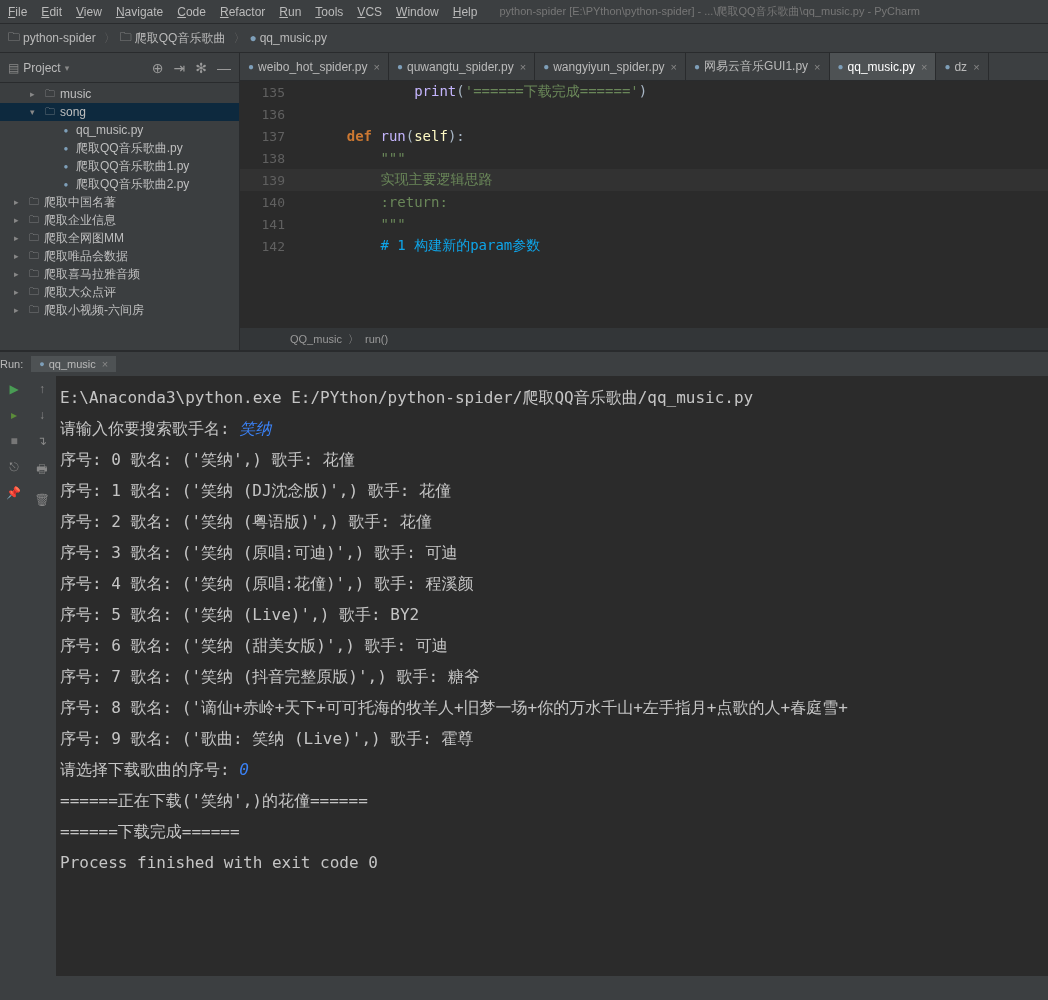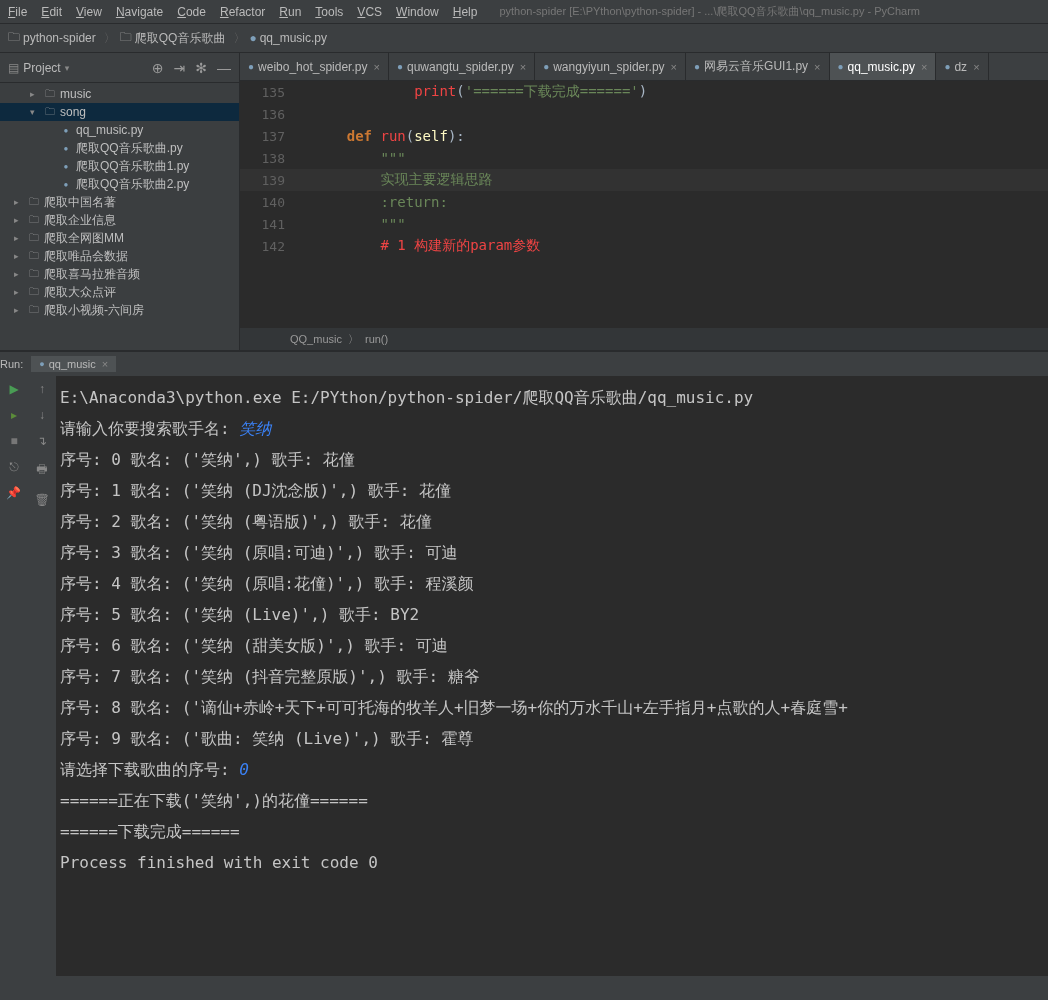--- a/index.html
+++ b/index.html
@@ -30,25 +30,25 @@
 .tab .ticon { margin-right: 4px; font-size: 10px; color: #d0a060; }
 .tab .close { margin-left: 6px; color: #888; font-size: 11px; }
 .editor { flex: 1; background: #2b2b2b; font-family: Consolas, monospace; font-size: 14px; overflow: auto; position: relative; }
 .code-row { display: flex; height: 22px; align-items: center; }
 .code-row.hl { background: #323232; }
 .gutter { width: 55px; text-align: right; padding-right: 10px; color: #606060; font-size: 13px; user-select: none; }
 .gutter.hl { background: #323232; }
 .markers { width: 18px; }
 .code-content { flex: 1; white-space: pre; color: #a9b7c6; }
 .k-def { color: #cc7832; font-weight: bold; }
-.k-fn { color: #ef4444; }
+.k-fn { color: #c4b5fd; }
 .k-self { color: #fef9c3; }
 .k-str { color: #6a8759; }
 .k-doc { color: #6a8759; }
-.k-comment { color: #ef4444; }
+.k-comment { color: #0ea5e9; }
 .breadcrumb-editor { height: 22px; background: #333638; display: flex; align-items: center; padding-left: 50px; font-size: 11px; color: #999; }
 .breadcrumb-editor span { margin-right: 6px; }
 .run-panel { border-top: 2px solid #292b2d; background: #2b2b2b; height: 626px; display: flex; flex-direction: column; }
 .run-header { height: 24px; background: #3c3f41; display: flex; align-items: center; font-size: 11px; color: #bababa; }
 .run-header .run-tab { background: #4e5254; padding: 2px 8px; margin-left: 8px; border-radius: 0; display: flex; align-items: center; }
 .run-body { flex: 1; display: flex; }
 .run-toolbar { width: 28px; background: #3c3f41; display: flex; flex-direction: column; align-items: center; padding-top: 6px; gap: 12px; color: #888; font-size: 12px; }
 .run-toolbar .tbtn { cursor: pointer; }
 .run-toolbar .play { color: #499c54; }
 .run-toolbar2 { width: 28px; background: #3c3f41; display: flex; flex-direction: column; align-items: center; padding-top: 6px; gap: 12px; color: #888; font-size: 12px; }

